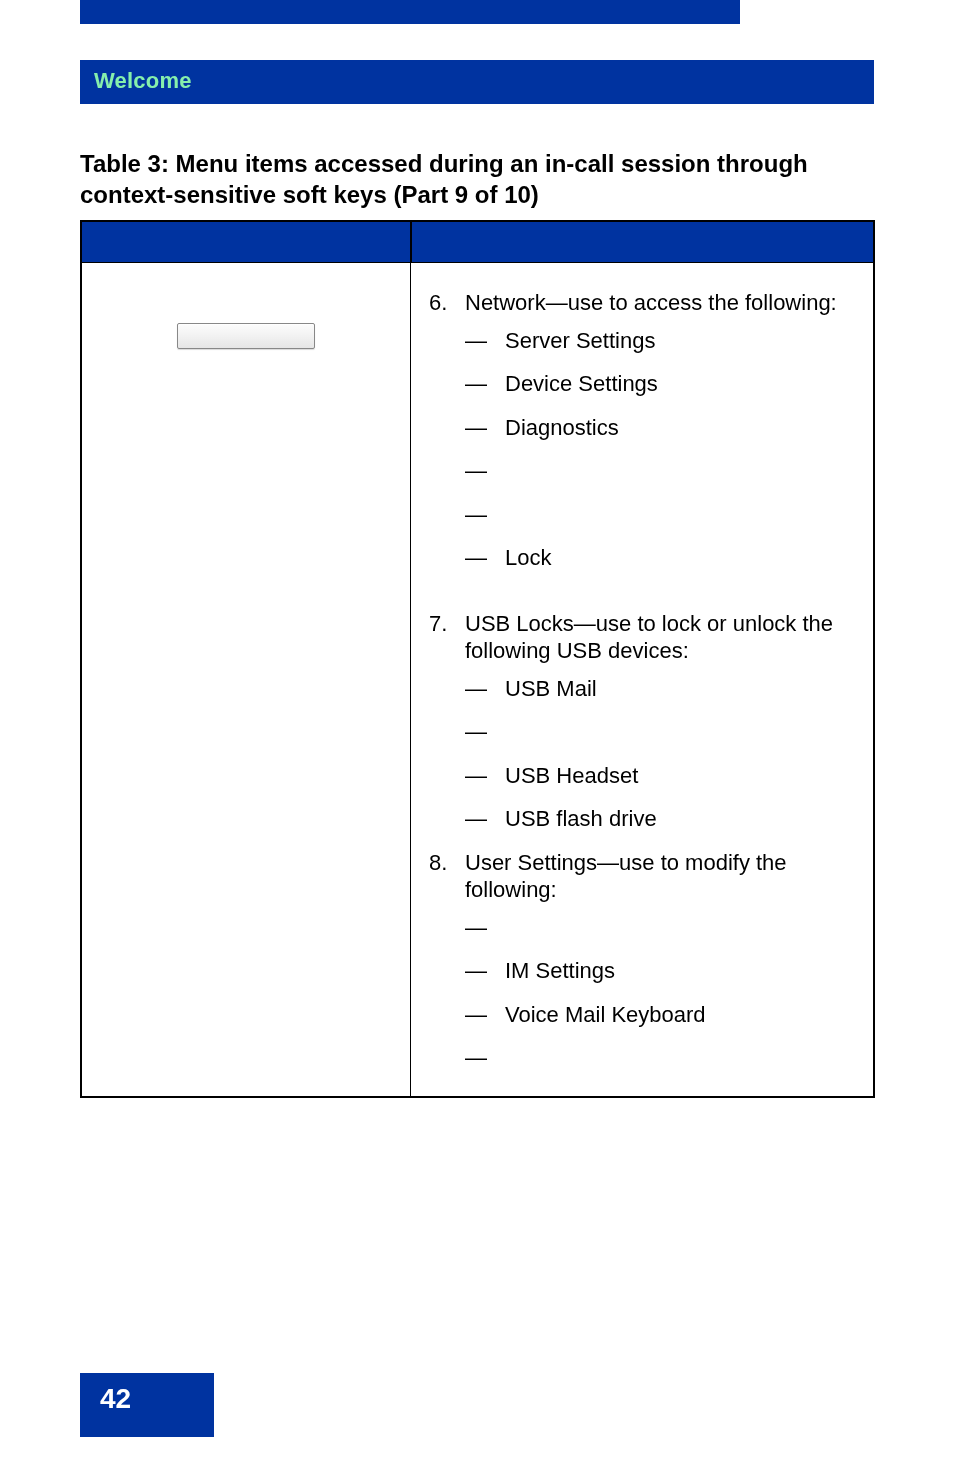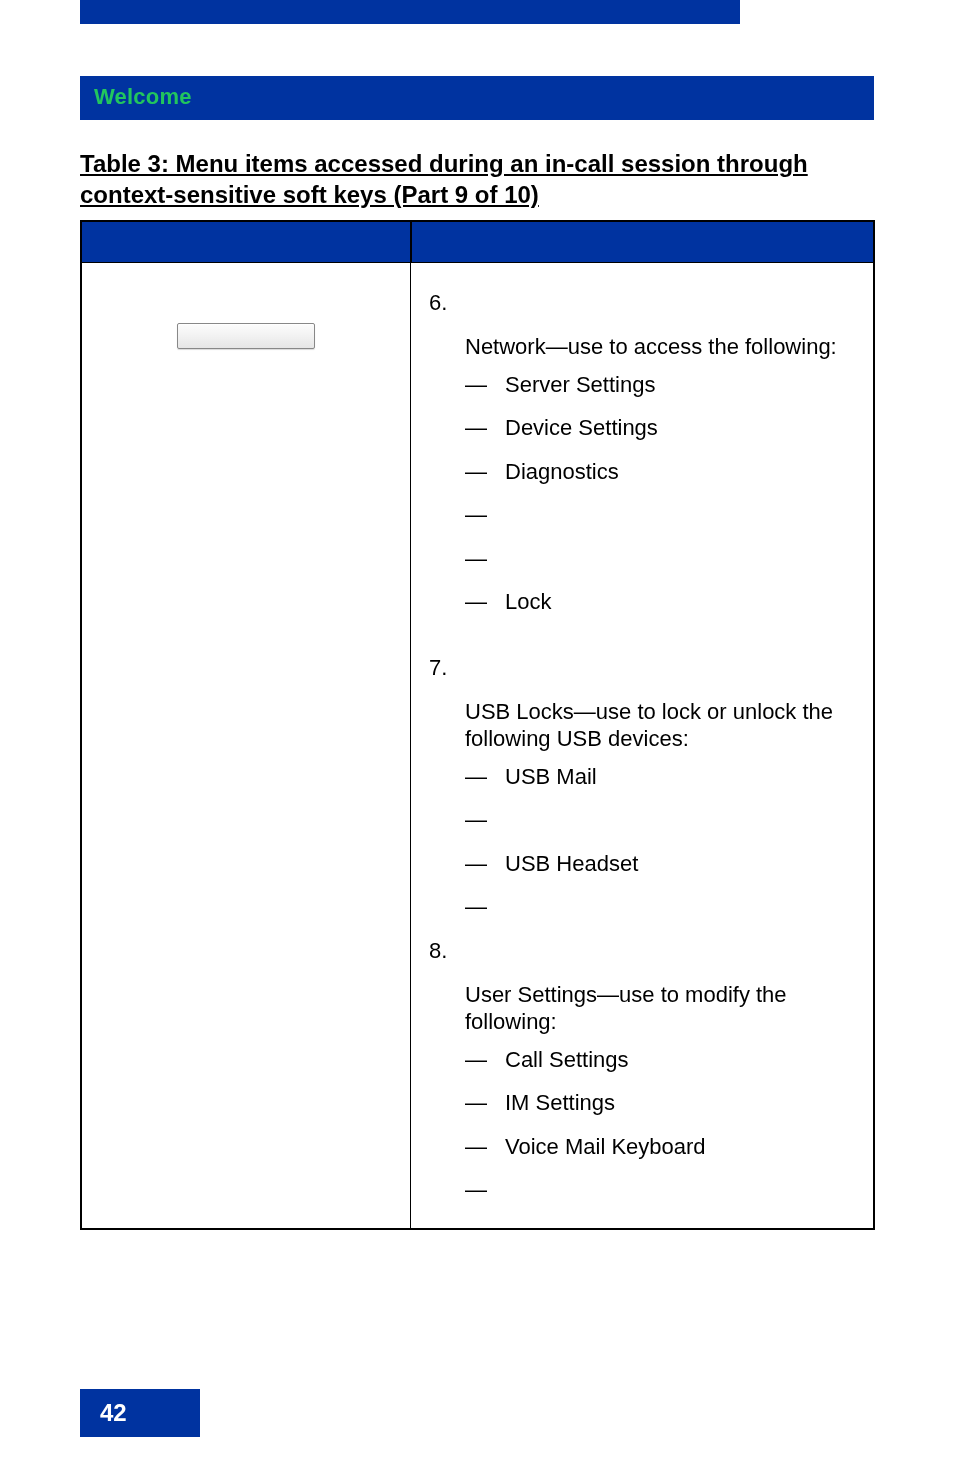--- a/index.html
+++ b/index.html
@@ -20,43 +20,42 @@
       position: absolute;
       top: 0;
       left: 80px;
       width: 660px;
       height: 24px;
       background: #0033a0;
     }
     
     .section-header {
       position: absolute;
-      top: 76px;
+      top: 60px;
       left: 80px;
       right: 80px;
       background: #0033a0;
-      color: #22c55e;
+      color: #86efac;
       font-weight: bold;
       font-size: 22px;
       padding: 8px 12px 10px 14px;
       font-family: "Arial Black", Arial, sans-serif;
       letter-spacing: 0.2px;
     }
     
     .table-caption {
       position: absolute;
       top: 148px;
       left: 80px;
       right: 80px;
       font-weight: 900;
       font-size: 24px;
       line-height: 1.3;
       color: #000;
       font-family: "Arial Black", Arial, sans-serif;
-      text-decoration: underline;
     }
     
     .table-wrap {
       position: absolute;
       top: 220px;
       left: 80px;
       width: 795px;
       border: 1px solid #000;
     }
     
@@ -118,21 +117,20 @@
       margin-bottom: 8px;
     }
     
     .num-item .num {
       width: 36px;
       flex-shrink: 0;
     }
     
     .num-item .txt {
       flex: 1;
-      margin-top: 44px;
     }
     
     .sublist {
       margin-left: 36px;
       margin-top: 10px;
     }
     
     .subitem {
       display: flex;
       margin-bottom: 16px;
@@ -149,26 +147,26 @@
     }
     
     .section-gap {
       height: 22px;
     }
     
     .page-number {
       position: absolute;
       bottom: 38px;
       left: 80px;
-      width: 120px;
+      width: 134px;
       background: #0033a0;
       color: #fff;
       font-weight: bold;
-      font-size: 24px;
-      padding: 10px 0 10px 20px;
+      font-size: 28px;
+      padding: 10px 0 22px 20px;
       font-family: Arial, sans-serif;
     }
   </style>
 </head>
 <body>
 
 <div class="blue-banner"></div>
 
 <div class="section-header">Welcome</div>
 
@@ -227,31 +225,31 @@
           </div>
         <div class="subitem">
             <div class="dash">—</div>
           </div>
         <div class="subitem">
             <div class="dash">—</div>
             <div class="subtxt">USB Headset</div>
           </div>
         <div class="subitem">
             <div class="dash">—</div>
+            <div class="subtxt">USB flash drive</div>
           </div>
       </div>
 
       <div class="num-item">
         <div class="num">8.</div>
         <div class="txt">User Settings—use to modify the following:</div>
       </div>
       <div class="sublist">
         <div class="subitem">
             <div class="dash">—</div>
-            <div class="subtxt">Call Settings</div>
           </div>
         <div class="subitem">
             <div class="dash">—</div>
             <div class="subtxt">IM Settings</div>
           </div>
         <div class="subitem">
             <div class="dash">—</div>
             <div class="subtxt">Voice Mail Keyboard</div>
           </div>
         <div class="subitem" style="margin-bottom:4px">

